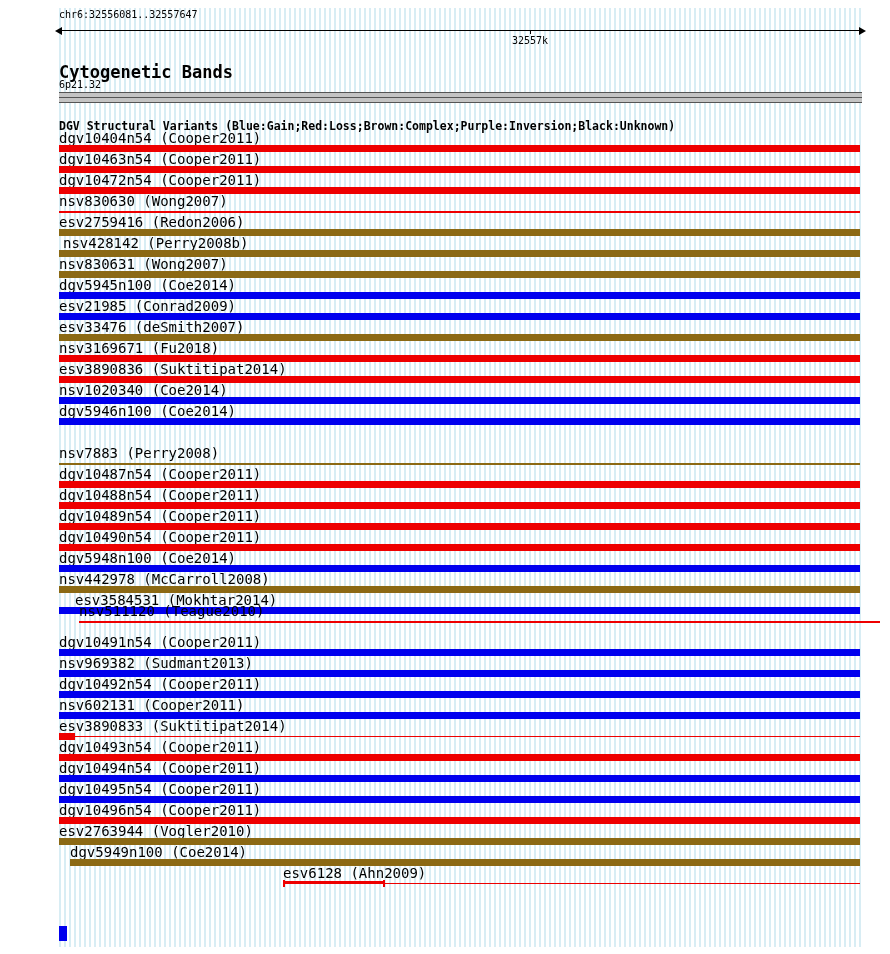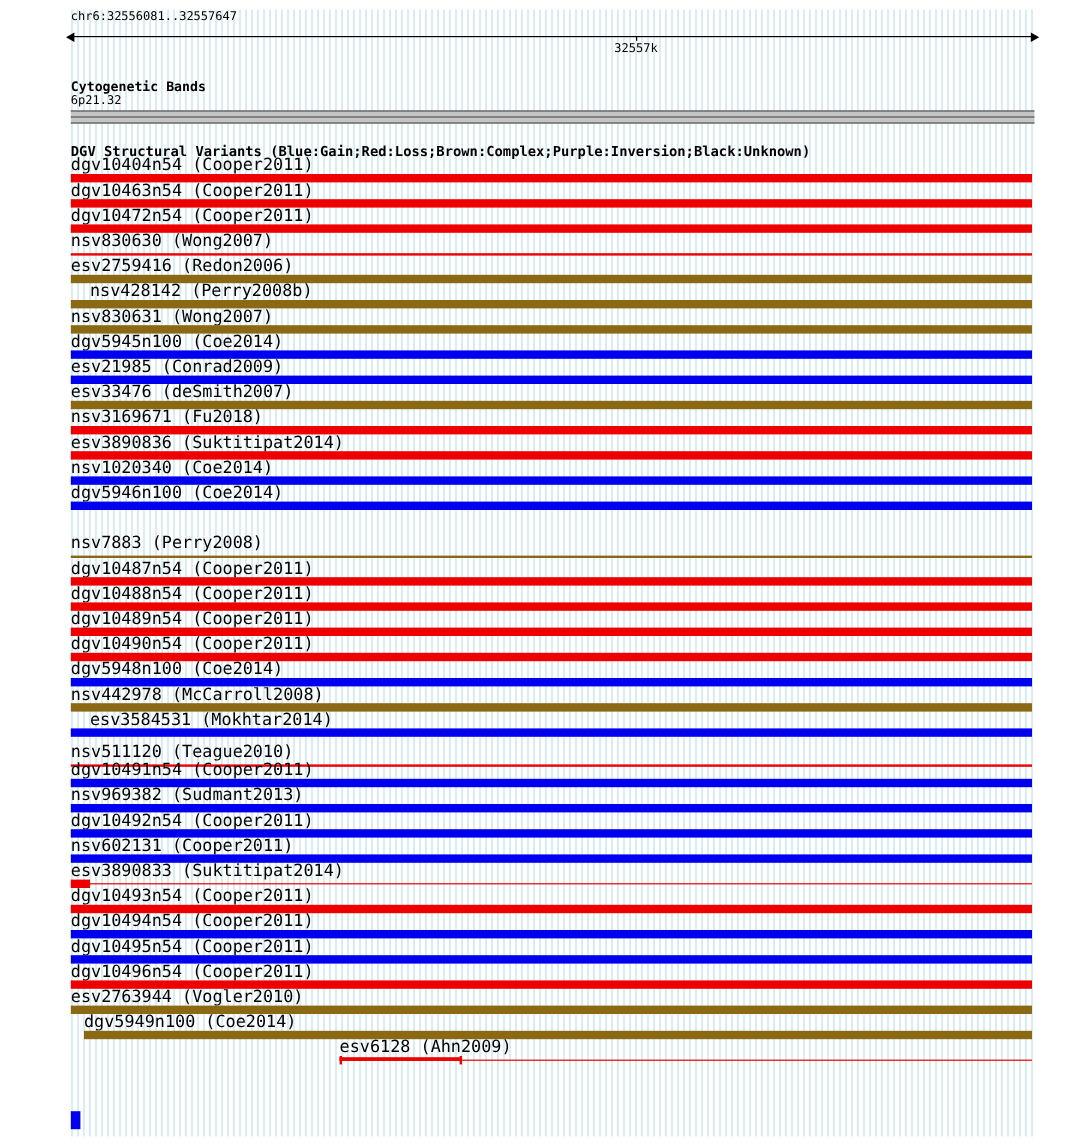--- a/index.html
+++ b/index.html
@@ -7,21 +7,21 @@
           font-family:"DejaVu Sans Mono",monospace;color:#000;}
   .stripes{position:absolute;left:59px;top:8px;width:803px;height:939px;
            background:repeating-linear-gradient(90deg,#d8edf4 0 2px,#ffffff 2px 5px);}
   .region-label{position:absolute;left:59px;top:9px;font-size:10px;line-height:12px;white-space:nowrap;}
   .ruler-line{position:absolute;left:59px;top:30px;width:803px;height:1px;background:#000;}
   .arrow{position:absolute;top:27px;width:0;height:0;border-top:4px solid transparent;border-bottom:4px solid transparent;}
   .arrow.left{left:55px;border-right:7px solid #000;}
   .arrow.right{left:859px;border-left:7px solid #000;}
   .tick{position:absolute;left:530px;top:30px;width:1px;height:4px;background:#000;}
   .tick-label{position:absolute;left:530px;top:35px;transform:translateX(-50%);font-size:10px;line-height:11px;}
-  .cyto-title{position:absolute;left:59px;top:66px;font-size:11px;font-weight:bold;line-height:13px;white-space:nowrap;}
+  .cyto-title{position:absolute;left:59px;top:66px;font-size:17px;font-weight:bold;line-height:13px;white-space:nowrap;}
   .cyto-band-label{position:absolute;left:59px;top:79px;font-size:10px;line-height:12px;white-space:nowrap;}
   .cyto-bar{position:absolute;left:59px;top:92px;width:803px;height:11px;background:#c4c4c4;
             border-top:1px solid #555;border-bottom:1px solid #555;box-sizing:border-box;}
   .cyto-mid{position:absolute;left:0;top:4px;width:100%;height:1px;background:#555;}
   .dgv-title{position:absolute;left:59px;top:120px;font-size:11.5px;font-weight:bold;line-height:13px;white-space:nowrap;}
   .rows{position:absolute;left:59px;top:133px;width:803px;height:760px;}
   .row{position:absolute;left:0;width:803px;height:21px;}
   .lab{position:absolute;top:0;font-size:14px;line-height:11px;white-space:nowrap;}
   .feat{position:absolute;}
   .partial-bar{position:absolute;left:59px;top:926px;width:8px;height:15px;}
@@ -63,21 +63,21 @@
       </div>
       <div class="row" style="top: 63px;">
         <span class="lab" style="left: 0px;">nsv830630 (Wong2007)</span>
         <div class="feat" style="left: 0px; top: 15px; width: 801px; height: 2px; background: rgb(238, 0, 0);"></div>
       </div>
       <div class="row" style="top: 84px;">
         <span class="lab" style="left: 0px;">esv2759416 (Redon2006)</span>
         <div class="feat" style="left: 0px; top: 12px; width: 801px; height: 7px; background: rgb(139, 105, 20);"></div>
       </div>
       <div class="row" style="top: 105px;">
-        <span class="lab" style="left: 16px;">nsv428142 (Perry2008b)</span>
+        <span class="lab" style="left: 4px;">nsv428142 (Perry2008b)</span>
         <div class="feat" style="left: 0px; top: 12px; width: 801px; height: 7px; background: rgb(139, 105, 20);"></div>
       </div>
       <div class="row" style="top: 126px;">
         <span class="lab" style="left: 0px;">nsv830631 (Wong2007)</span>
         <div class="feat" style="left: 0px; top: 12px; width: 801px; height: 7px; background: rgb(139, 105, 20);"></div>
       </div>
       <div class="row" style="top: 147px;">
         <span class="lab" style="left: 0px;">dgv5945n100 (Coe2014)</span>
         <div class="feat" style="left: 0px; top: 12px; width: 801px; height: 7px; background: rgb(0, 0, 238);"></div>
       </div>
@@ -130,21 +130,21 @@
         <div class="feat" style="left: 0px; top: 12px; width: 801px; height: 7px; background: rgb(0, 0, 238);"></div>
       </div>
       <div class="row" style="top: 441px;">
         <span class="lab" style="left: 0px;">nsv442978 (McCarroll2008)</span>
         <div class="feat" style="left: 0px; top: 12px; width: 801px; height: 7px; background: rgb(139, 105, 20);"></div>
       </div>
       <div class="row" style="top: 462px;">
         <span class="lab" style="left: 0px; margin-left: 16px;">esv3584531 (Mokhtar2014)</span>
         <div class="feat" style="left: 0px; top: 12px; width: 801px; height: 7px; background: rgb(0, 0, 238);"></div>
       </div>
-      <div class="row" style="top: 489px;">
+      <div class="row" style="top: 473px; margin-left: 20px;">
         <span class="lab" style="left: 0px;">nsv511120 (Teague2010)</span>
         <div class="feat" style="left: 0px; top: 15px; width: 801px; height: 2px; background: rgb(238, 0, 0);"></div>
       </div>
       <div class="row" style="top: 504px;">
         <span class="lab" style="left: 0px;">dgv10491n54 (Cooper2011)</span>
         <div class="feat" style="left: 0px; top: 12px; width: 801px; height: 7px; background: rgb(0, 0, 238);"></div>
       </div>
       <div class="row" style="top: 525px; text-align: right;">
         <span class="lab" style="left: 0px;">nsv969382 (Sudmant2013)</span>
         <div class="feat" style="left: 0px; top: 12px; width: 801px; height: 7px; background: rgb(0, 0, 238);"></div>

